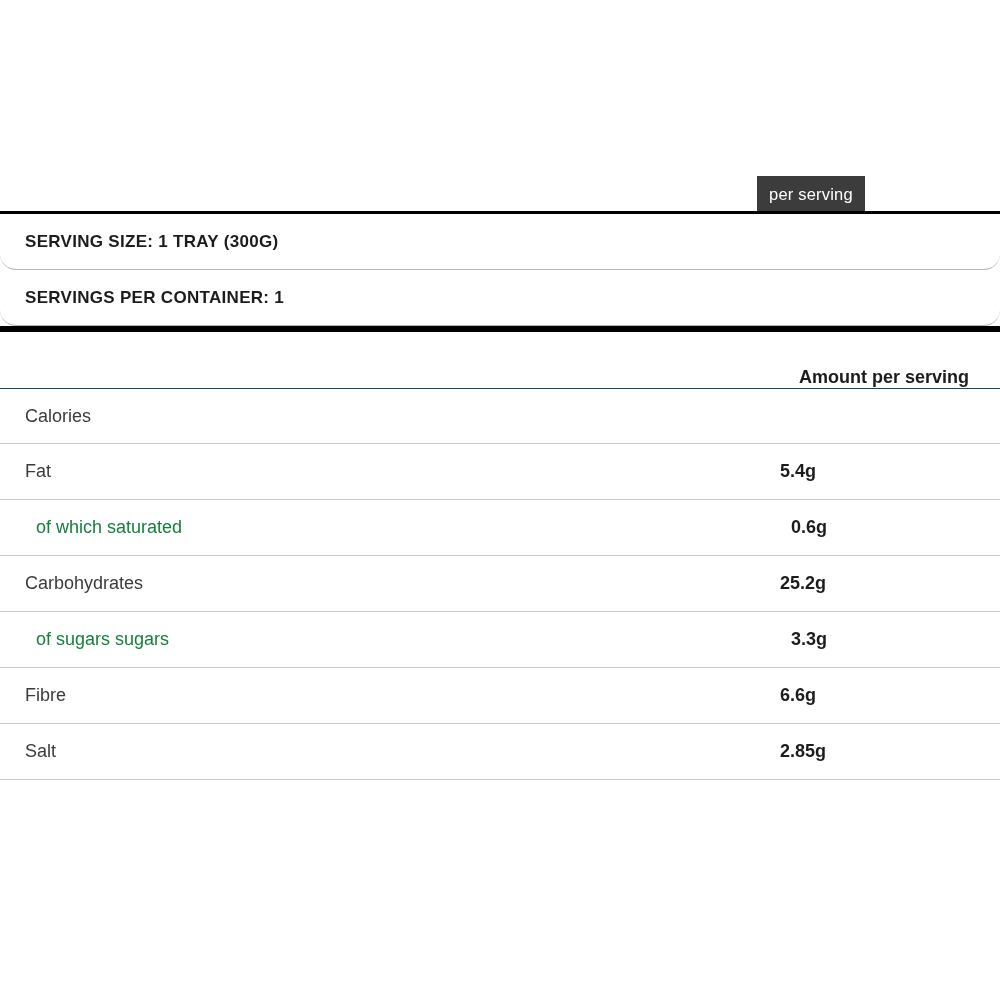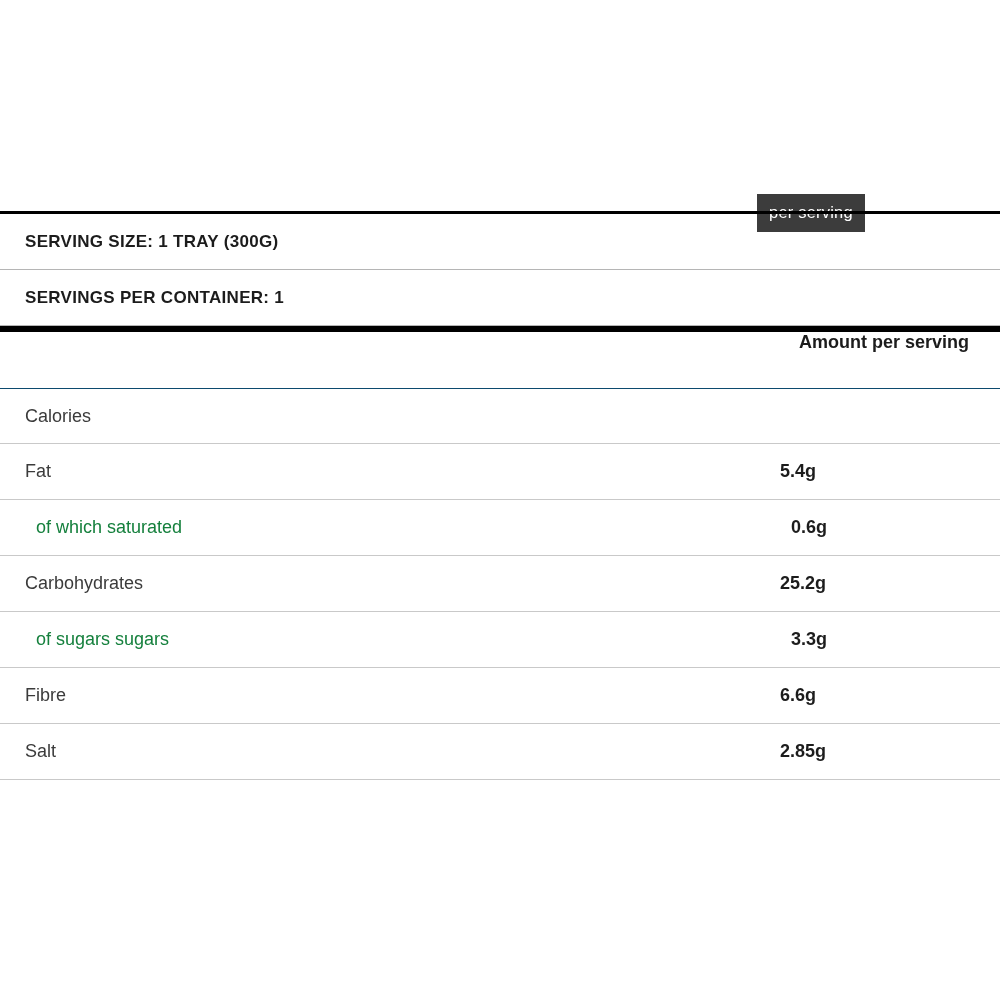--- a/index.html
+++ b/index.html
@@ -21,21 +21,21 @@
     left: 0;
     top: 0;
     width: 1000px;
     height: 1000px;
   }
 
   
   .tooltip {
     position: absolute;
     left: 757px;
-    top: 194px;
+    top: 176px;
     background: #3c3c3c;
     color: #ffffff;
     font-size: 16.5px;
     line-height: 1;
     padding: 10px 12px 11px 12px;
     white-space: nowrap;
     letter-spacing: 0.2px;
   }
 
   .nutrition {
@@ -65,34 +65,35 @@
   .row .value {
     flex: 1 1 auto;
     font-size: 18px;
     font-weight: bold;
     color: #1c1c1c;
     text-align: left;
   }
 
   .row.serving-info {
     border-bottom: 1px solid #b5b5b5;
+    border-radius: 16px;
   }
   .row.serving-info .label {
     flex: 1 1 auto;
     font-size: 17px;
     font-weight: bold;
     letter-spacing: 0.3px;
     color: #1c1c1c;
   }
 
   .row.header-rule {
     border-bottom: none;
     border-top: 6px solid #000000;
     height: 62px;
-    align-items: flex-start;
+    align-items: flex-end;
     padding-left: 44px;
   }
   .row.header-rule .label {
     font-size: 18px;
   }
   .row.header-rule .value {
     font-size: 18px;
     font-weight: bold;
     color: #1c1c1c;
   }

